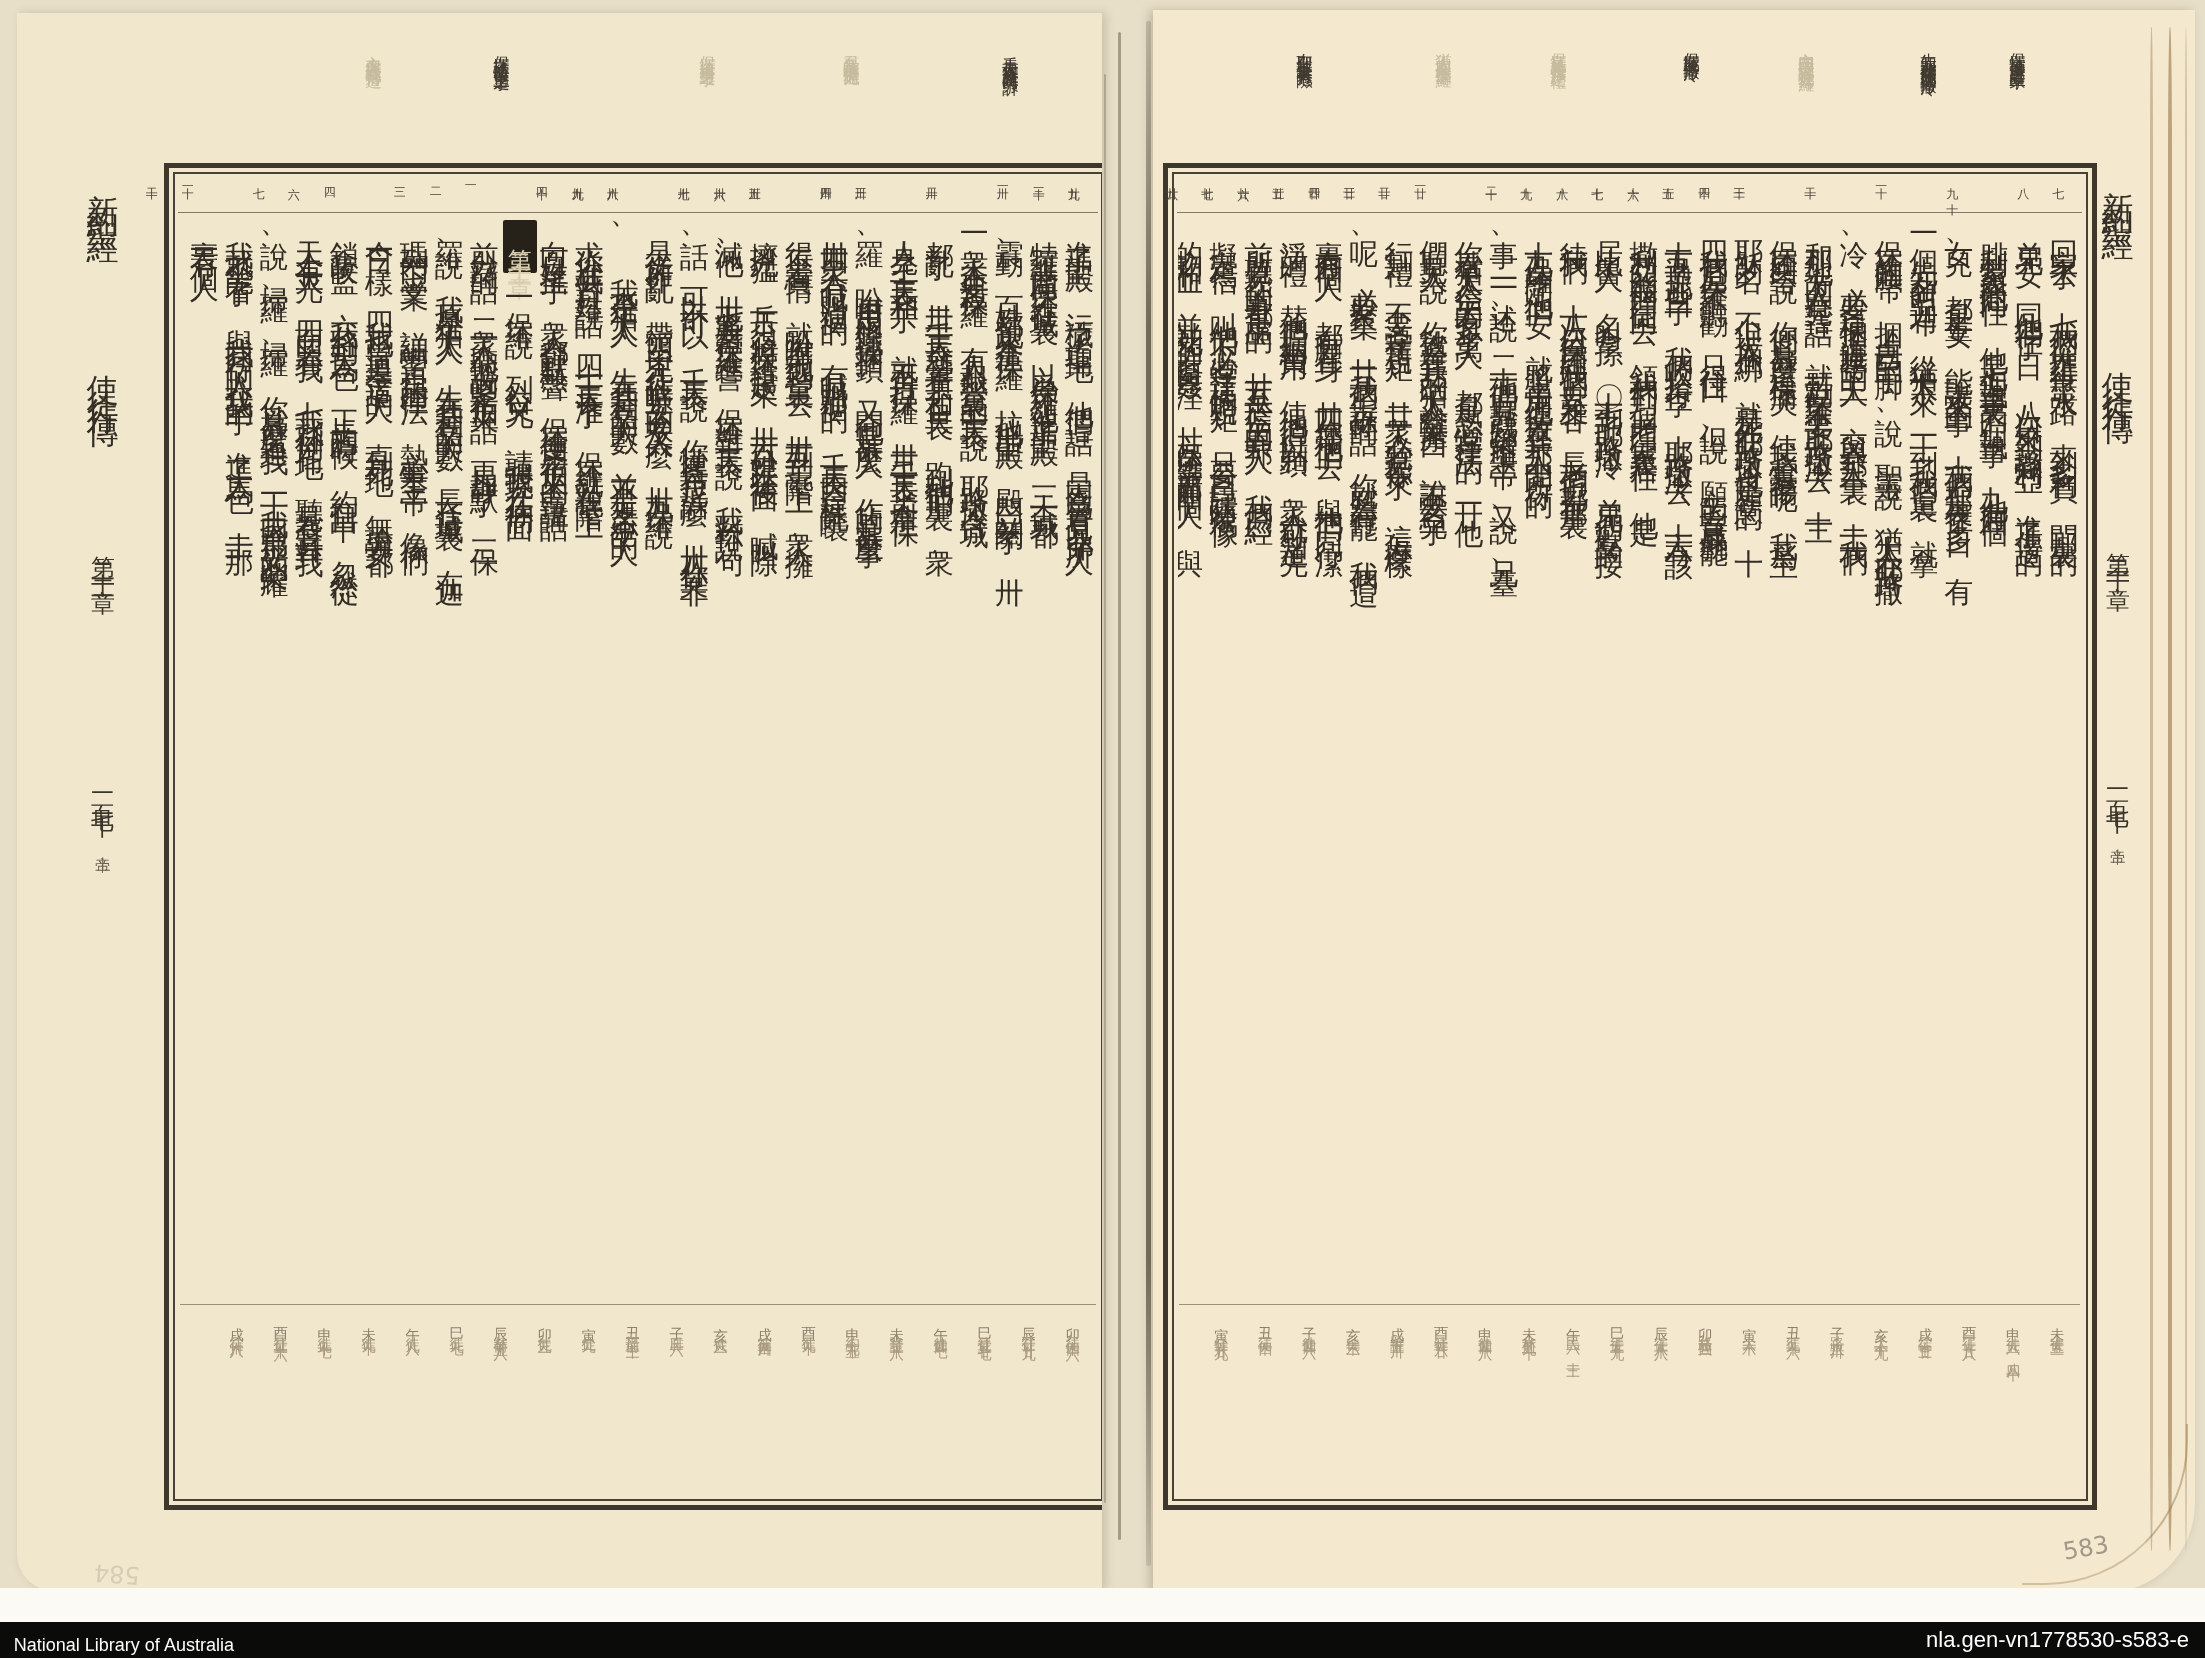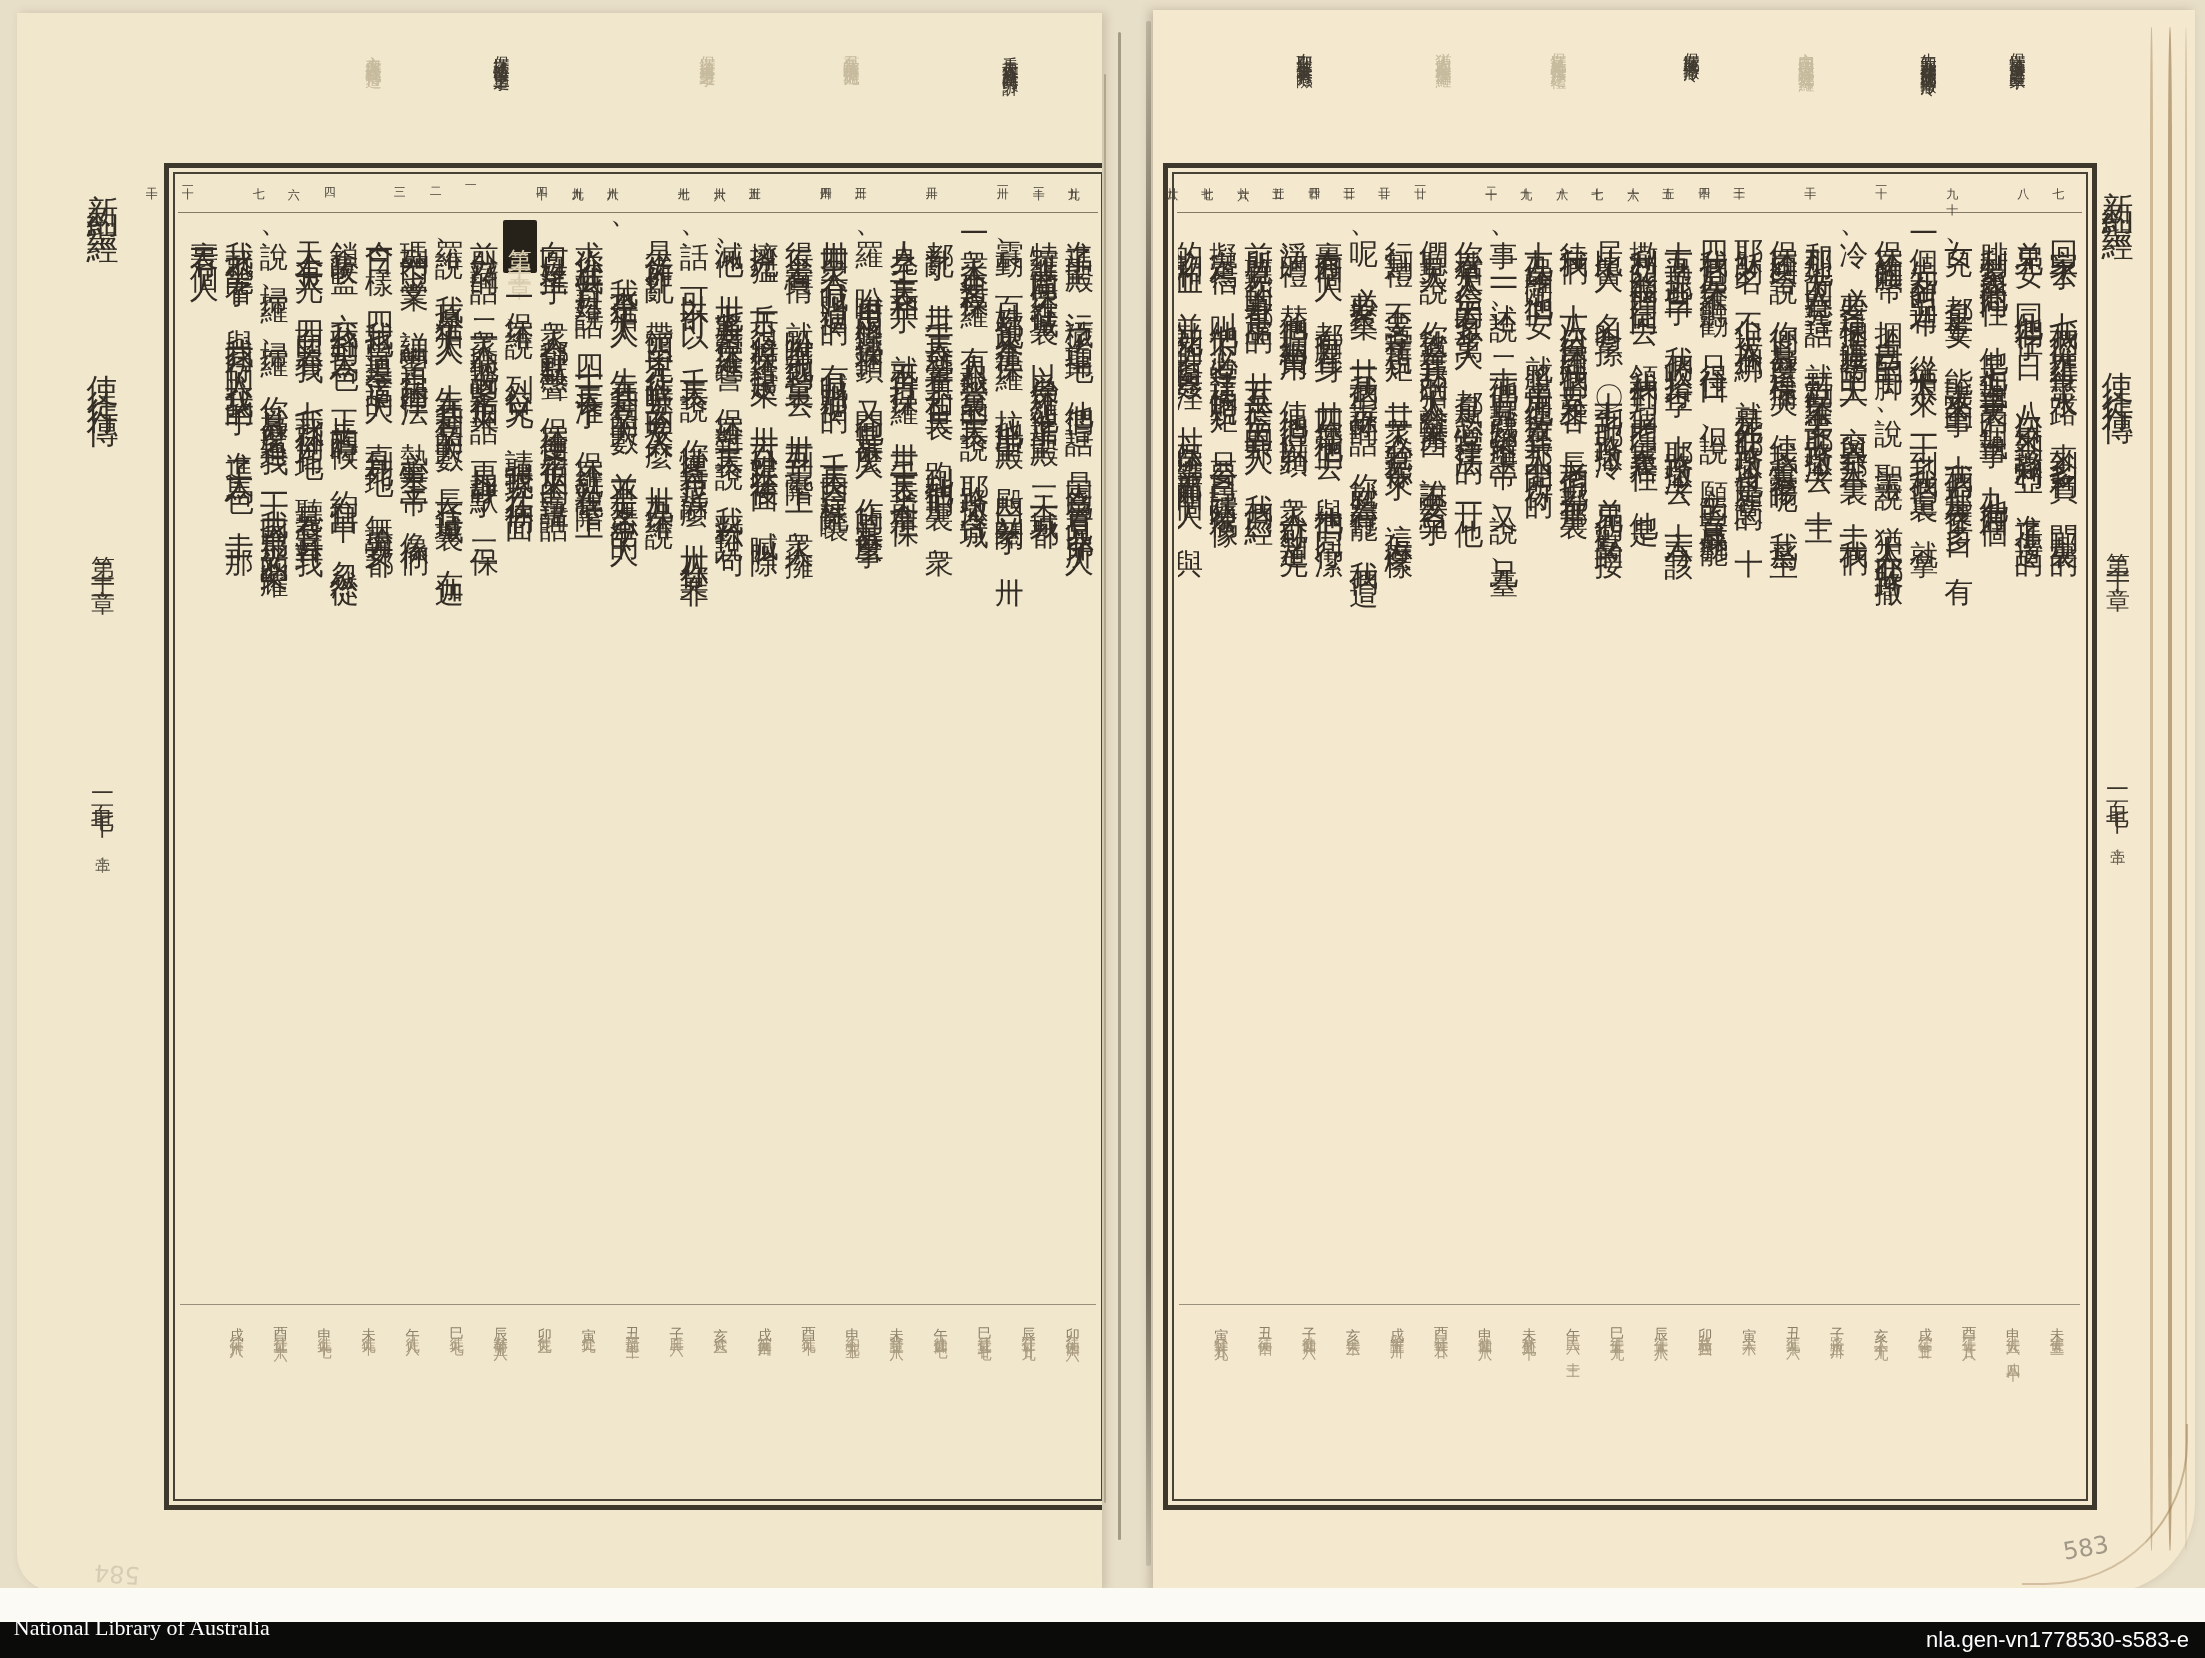--- a/index.html
+++ b/index.html
@@ -58,21 +58,21 @@
   #edge-1{left:2150px;width:2.6px;background:rgba(160,125,80,.45);}
   #edge-2{left:2168px;width:3.7px;background:rgba(150,115,70,.6);}
   #edge-3{left:2185px;width:2.1px;background:rgba(150,115,70,.35);}
   #corner-curve{position:absolute;left:2022px;top:1424px;width:164px;height:159px;
     border-right:2.6px solid rgba(150,115,70,.45);border-bottom:2.1px solid rgba(150,115,70,.35);
     border-bottom-right-radius:143px;}
   
   #white-strip{position:absolute;left:0;top:1588px;width:2205px;height:34px;background:#fbfaf5;}
   #footer-bar{position:absolute;left:0;top:1622px;width:2205px;height:36px;background:#0b0b0a;
               color:#fff;font-family:"Liberation Sans",sans-serif;}
-  #footer-lib{position:absolute;left:13.8px;bottom:17px;font-size:22px;font-family:Liberation Serif, serif;}
+  #footer-lib{position:absolute;left:13.8px;bottom:2px;font-size:18px;}
   #footer-id{position:absolute;right:16px;bottom:5.3px;font-size:22px;}
   
   .pencil{position:absolute;font-size:24px;color:#8d8576;font-family:"DejaVu Sans",sans-serif;}
   #pencil-right{left:2063px;top:1534px;transform:rotate(-10deg);opacity:.8;}
   #pencil-left{left:94px;top:1560px;transform:rotate(184deg);opacity:.35;color:#a79c86;}
 </style>
 </head>
 <body>
 
 <div id="stage">

